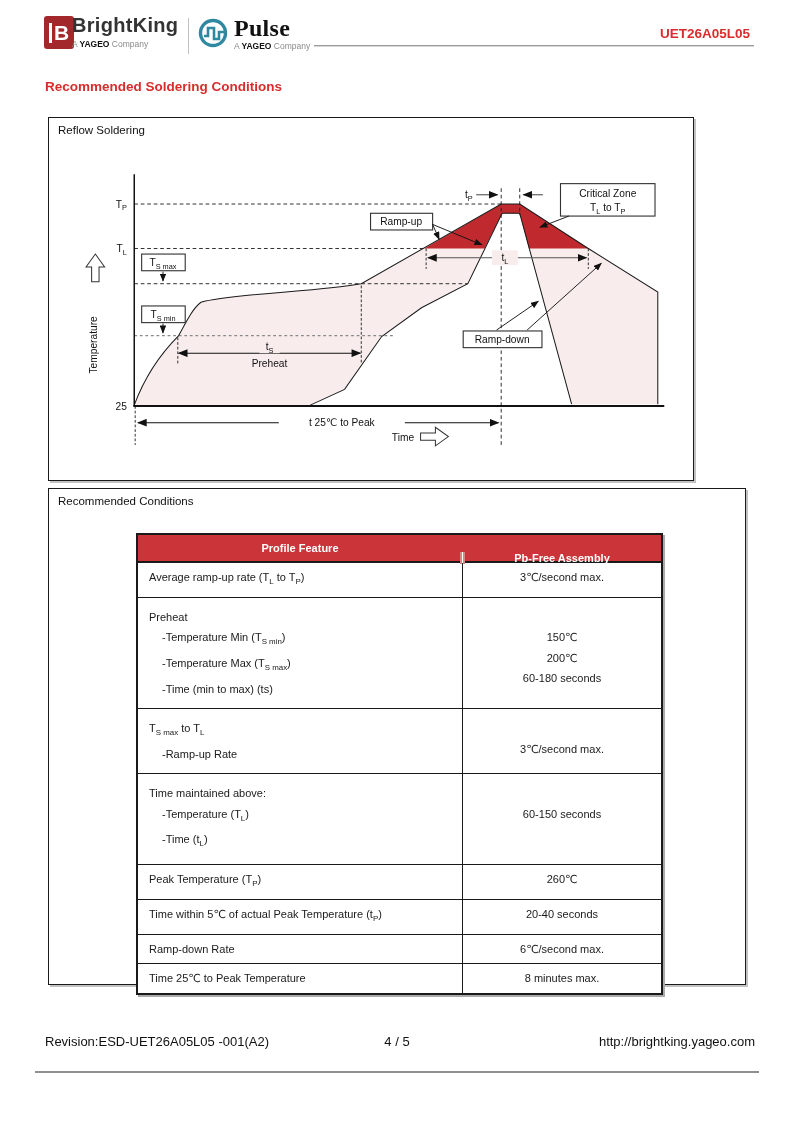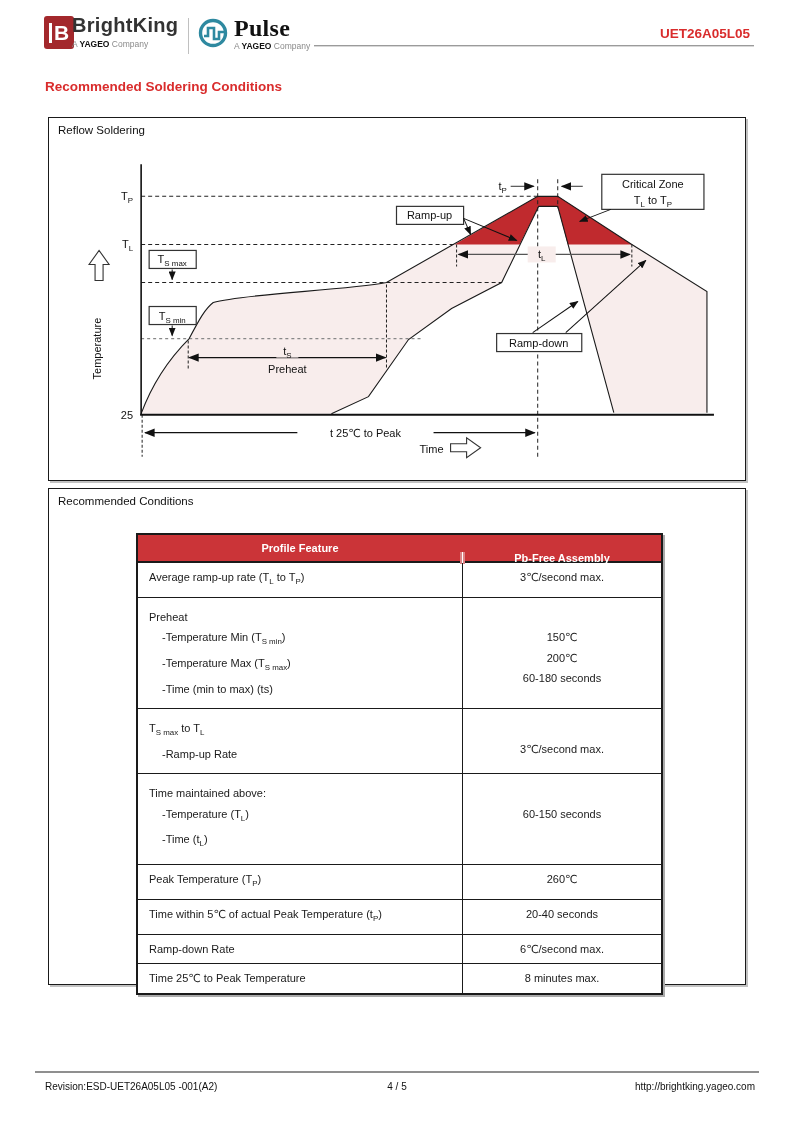--- a/index.html
+++ b/index.html
@@ -24,21 +24,21 @@
   .pulse-text{position:absolute;left:234px;top:16px;}
   .pulse-text .brand-name{font-size:24px;font-family:"Liberation Serif","DejaVu Serif",serif;color:#111;}
   .pulse-text .tagline{margin-top:0;}
   .header-rule{position:absolute;left:314px;top:45px;width:440px;height:2px;background:#9b9b9b;border-bottom:1px solid #d8d8d8;}
   .part-number{position:absolute;right:44px;top:26px;font-size:13.5px;font-weight:bold;color:var(--accent-red);}
 
   .page-title{position:absolute;left:45px;top:79px;font-size:13.5px;font-weight:bold;color:var(--accent-red);}
 
   
   .frame{position:absolute;border:1.5px solid #1a1a1a;background:#fff;box-shadow:2px 2px 0 #c2c2c2;}
-  .frame-reflow{left:48px;top:117px;width:698px;height:364px;}
+  .frame-reflow{left:48px;top:117px;width:646px;height:364px;}
   .frame-conditions{left:48px;top:488px;width:698px;height:497px;}
   .frame-label{position:absolute;left:9px;top:6px;font-size:11.5px;color:#111;}
   .figure-svg{position:absolute;left:0;top:0;width:100%;height:100%;}
   .figure-svg text{font-family:"Liberation Sans","DejaVu Sans",sans-serif;font-size:11px;fill:#111;}
 
   
   .ctable{position:absolute;left:136px;top:533px;width:527px;border:2px solid #1a1a1a;background:#fff;
     box-shadow:2px 2px 0 #aaa;font-size:11px;}
   .thead{display:flex;background:var(--table-header-bg);color:#fff;font-weight:bold;height:26px;align-items:center;}
   .thead .hcell{text-align:center;}
@@ -51,21 +51,21 @@
   .trow.multi .tcell{padding:9px 0;}
   .feat{width:324px;padding-left:11px;}
   .trow.multi .feat{padding-left:11px;}
   .val{flex:1;text-align:center;border-left:1px solid #1a1a1a;}
   .tline{line-height:20.5px;white-space:nowrap;}
   .tline.ind{padding-left:13px;}
   sub{font-size:72%;}
 
   
   .footer-rule{position:absolute;left:35px;top:1071px;width:724px;height:2px;background:#8f8f8f;}
-  .footer-text{position:absolute;top:1081px;font-size:10px;color:#111;}
+  .footer-text{position:absolute;top:1034px;font-size:13px;color:#111;}
   .f-rev{left:45px;}
   .f-page{left:0;width:100%;text-align:center;}
   .f-url{right:39px;}
 </style>
 </head>
 <body>
 
 <div class="page">
 
   <div class="bk-mark">

